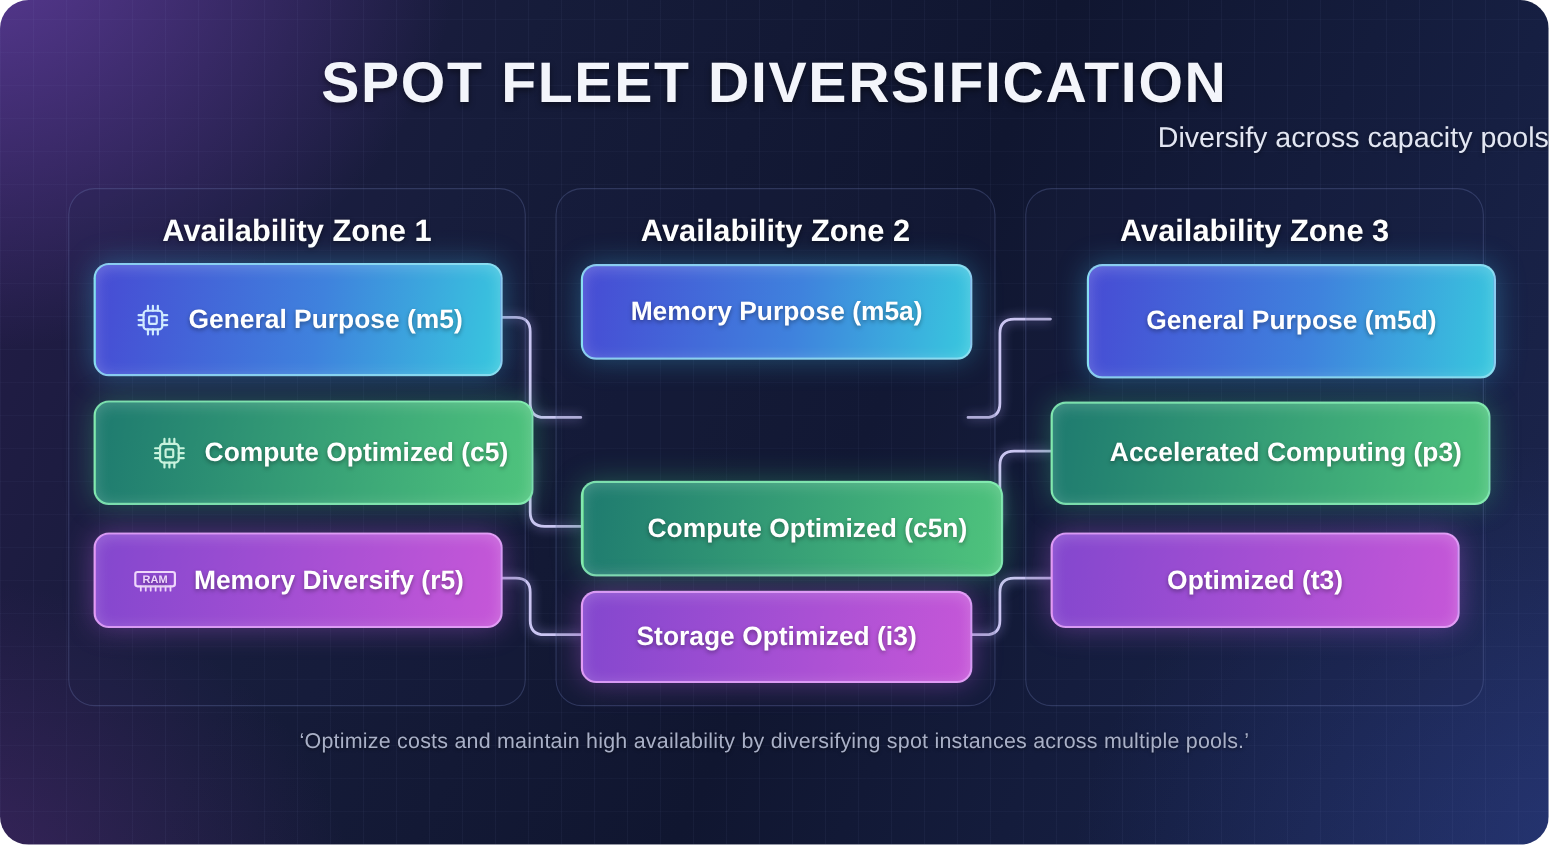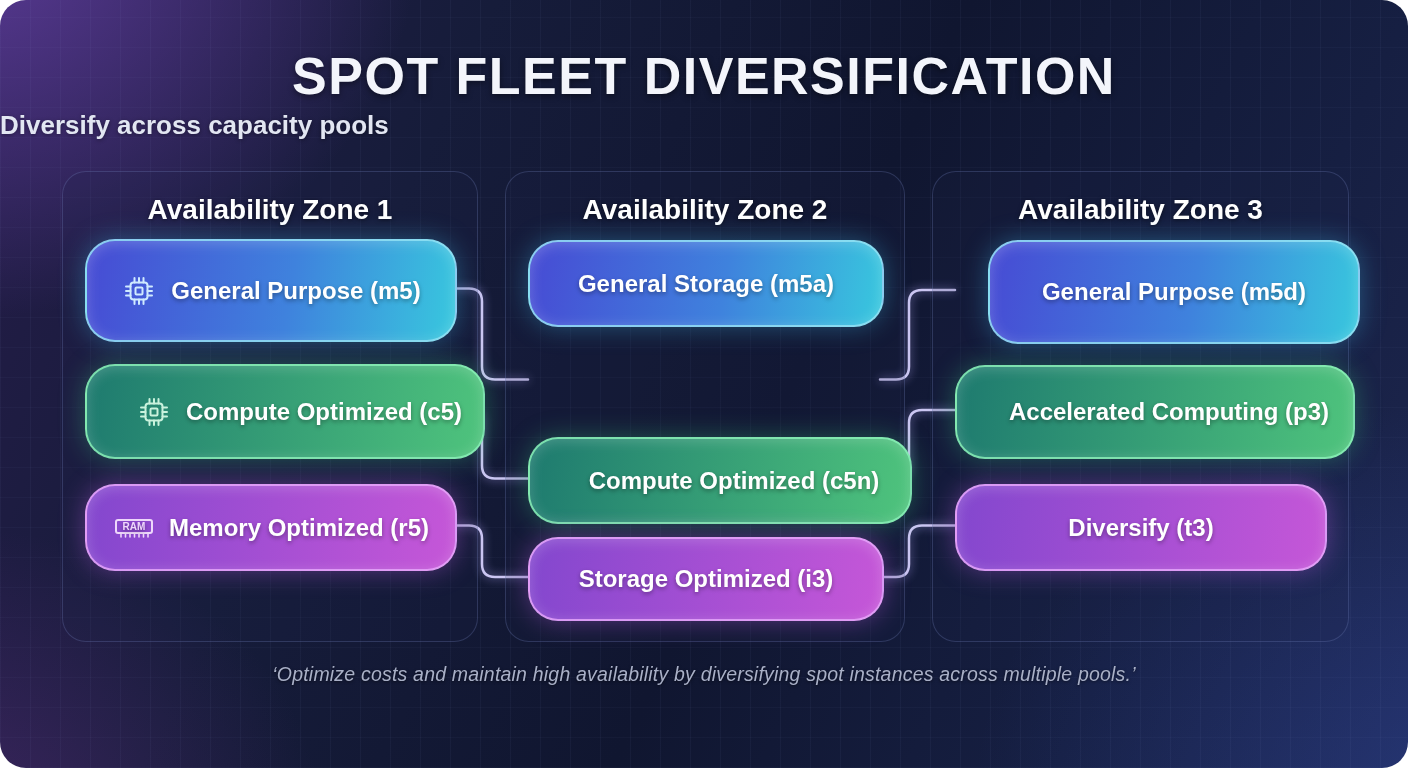--- a/index.html
+++ b/index.html
@@ -16,39 +16,39 @@
     background:
       repeating-linear-gradient(90deg, rgba(150,165,225,0.05) 0 1px, transparent 1px 30px),
       repeating-linear-gradient(0deg, rgba(150,165,225,0.035) 0 1px, transparent 1px 30px);
   }
   .title{
     position:absolute;top:46px;left:0;width:100%;text-align:center;
     font-size:52px;font-weight:bold;letter-spacing:1.5px;color:#f3f5fb;
     text-shadow:0 2px 6px rgba(0,0,0,0.45);
   }
   .subtitle{
-    position:absolute;top:110px;left:0;width:100%;text-align:left;
-    font-size:26px;font-weight:700;color:#e2e6f2;text-shadow:0 1px 4px rgba(0,0,0,0.4);
+    position:absolute;top:110px;left:0;width:100%;text-align:right;
+    font-size:26px;font-weight:400;color:#e2e6f2;text-shadow:0 1px 4px rgba(0,0,0,0.4);
   }
   .zone{
     position:absolute;top:171px;height:469px;border-radius:24px;
     border:1px solid rgba(128,144,205,0.25);
     background:rgba(30,40,76,0.16);
   }
   .zone1{left:62px;width:414px;}
   .zone2{left:505px;width:398px;}
   .zone3{left:932px;width:415px;}
   .zone-title{
     position:absolute;top:22px;left:0;width:100%;text-align:center;
     font-size:28px;font-weight:bold;color:#ffffff;text-shadow:0 1px 4px rgba(0,0,0,0.5);
   }
   .conn{position:absolute;inset:0;pointer-events:none;
     filter:drop-shadow(0 0 5px rgba(185,175,255,0.75));}
   .node{
-    position:absolute;border-radius:30px;display:flex;align-items:center;justify-content:center;
+    position:absolute;border-radius:14px;display:flex;align-items:center;justify-content:center;
     gap:14px;color:#ffffff;font-weight:bold;font-size:24px;
     text-shadow:0 2px 4px rgba(0,0,0,0.35);
   }
   .node .lbl{white-space:nowrap;}
   .node.blue{
     background:linear-gradient(100deg,#474bd4 0%,#3f82dd 55%,#38c8de 100%);
     border:2px solid rgba(150,226,244,0.85);
     box-shadow:0 0 26px rgba(64,180,225,0.38), inset 0 2px 14px rgba(255,255,255,0.22);
   }
   .node.green{
@@ -69,21 +69,21 @@
     box-shadow:0 0 46px 8px rgba(242,66,34,0.55), inset 0 2px 14px rgba(255,255,255,0.25);
   }
   .icon{display:flex;align-items:center;}
   .icon svg{display:block;}
   .node.blue .icon{color:#cfeaff;}
   .node.green .icon{color:#c9f2dd;}
   .node.purple .icon{color:#eed7fb;}
   .node.red .icon{color:#ffdcb2;}
   .footer-quote{
     position:absolute;top:663px;left:0;width:100%;text-align:center;
-    font-size:19.5px;color:#a9b0c7;letter-spacing:0.2px;text-shadow:0 1px 3px rgba(0,0,0,0.5);font-style:italic;
+    font-size:19.5px;color:#a9b0c7;letter-spacing:0.2px;text-shadow:0 1px 3px rgba(0,0,0,0.5);
   }
 </style>
 </head>
 <body>
 
 <div class="stage">
   <div class="grid"></div>
 
   <div class="title">SPOT FLEET DIVERSIFICATION</div>
   <div class="subtitle">Diversify across capacity pools</div>
@@ -128,37 +128,37 @@
     <span class="lbl">Compute Optimized (c5)</span>
   </div>
   <div class="node purple" style="left:85px;top:484px;width:368px;height:83px;">
     <span class="icon">
       <svg width="42" height="30" viewBox="0 0 42 30" stroke="currentColor" fill="none" stroke-width="2" stroke-linecap="round">
         <path d="M5 7 H37 Q39 7 39 9 V18 Q39 20 37 20 H5 Q3 20 3 18 V9 Q3 7 5 7 Z"></path>
         <path d="M8 20 V24 M12.5 20 V24 M17 20 V24 M21.5 20 V24 M26 20 V24 M30.5 20 V24 M35 20 V24" stroke-width="1.6"></path>
         <text x="21" y="17" text-anchor="middle" font-size="10" font-weight="bold" font-family="Liberation Sans, sans-serif" fill="currentColor" stroke="none">RAM</text>
       </svg>
     </span>
-    <span class="lbl">Memory Optimized (r5)</span>
+    <span class="lbl">Memory Diversify (r5)</span>
   </div>
 
   <div class="node blue" style="left:528px;top:240px;width:352px;height:83px;">
-    <span class="lbl">General Storage (m5a)</span>
+    <span class="lbl">Memory Purpose (m5a)</span>
   </div>
   <div class="node green" style="left:528px;top:437px;width:352px;height:83px;">
     <span class="lbl">Compute Optimized (c5n)</span>
   </div>
   <div class="node purple" style="left:528px;top:537px;width:352px;height:80px;">
     <span class="lbl">Storage Optimized (i3)</span>
   </div>
 
   <div class="node blue" style="left:988px;top:240px;width:368px;height:100px;">
     <span class="lbl">General Purpose (m5d)</span>
   </div>
   <div class="node green" style="left:955px;top:365px;width:368px;height:90px;">
     <span class="lbl">Accelerated Computing (p3)</span>
   </div>
   <div class="node purple" style="left:955px;top:484px;width:368px;height:83px;">
-    <span class="lbl">Diversify (t3)</span>
+    <span class="lbl">Optimized (t3)</span>
   </div>
 
   <div class="footer-quote">‘Optimize costs and maintain high availability by diversifying spot instances across multiple pools.’</div>
 </div>
 
 </body></html>

